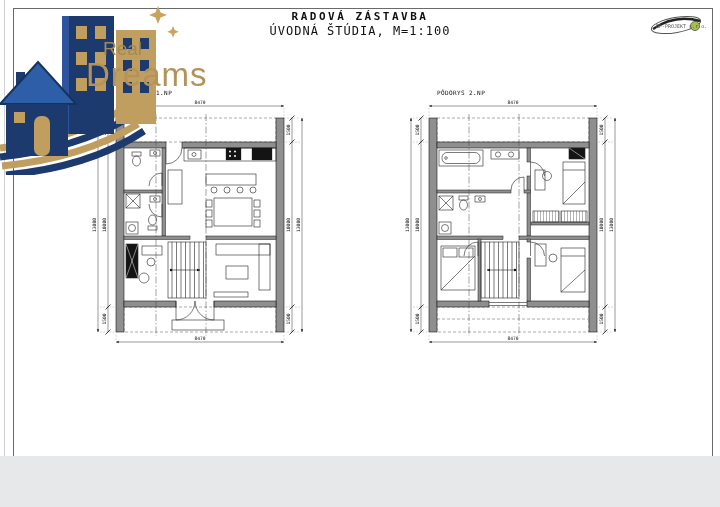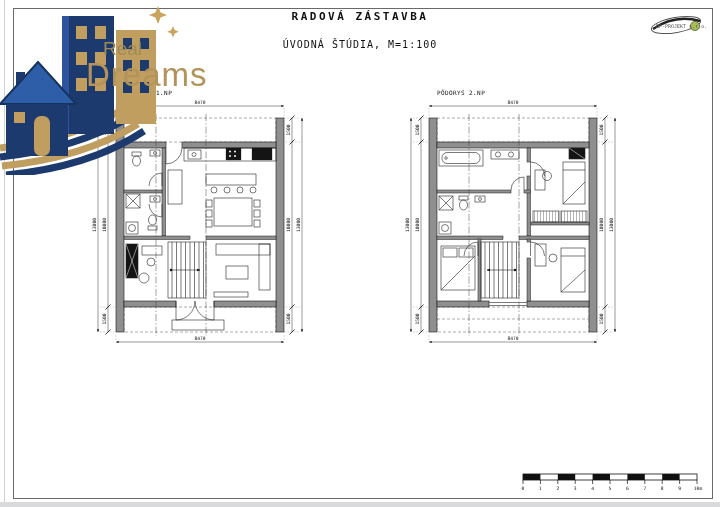--- a/index.html
+++ b/index.html
@@ -1,24 +1,24 @@
 <!DOCTYPE html>
 <html><head>
 <meta charset="utf-8">
 <style>
   html,body{margin:0;padding:0;background:#e7e8ea;}
-  .stage{position:relative;width:720px;height:507px;background:#ffffff;overflow:hidden;
+  .stage{position:relative;width:720px;height:456px;background:#ffffff;overflow:hidden;
          font-family:"DejaVu Sans Mono","Liberation Mono",monospace;}
   .edge-left{position:absolute;left:4px;top:0;width:1px;height:100%;background:#cfd0d3;}
   .edge-bottom{position:absolute;left:0;top:502px;width:100%;height:5px;background:#d9dadc;}
   .frame{position:absolute;left:13px;top:8px;width:698px;height:489px;border:1px solid #6a6a6a;}
 
   .hdr{position:absolute;left:0;top:10px;width:100%;text-align:center;color:#111;}
   .hdr .t{font-size:11px;letter-spacing:2.5px;font-weight:bold;}
-  .hdr .s{font-size:10px;letter-spacing:1px;margin-top:16px;}
+  .hdr .s{font-size:12px;letter-spacing:1px;margin-top:1px;}
 
   .brand{position:absolute;left:0;top:0;width:250px;height:175px;z-index:5;}
   .brand-svg{position:absolute;left:0;top:0;}
   .brand-real{position:absolute;left:103px;top:38px;font-family:Liberation Sans, sans-serif;
               font-size:19px;color:#a18а55;color:#a18a55;}
   .brand-dreams{position:absolute;left:86px;top:56px;font-family:Liberation Sans, sans-serif;
               font-size:33px;color:#b3935a;letter-spacing:1px;}
 
   .corner-logo{position:absolute;left:648px;top:10px;}
 

